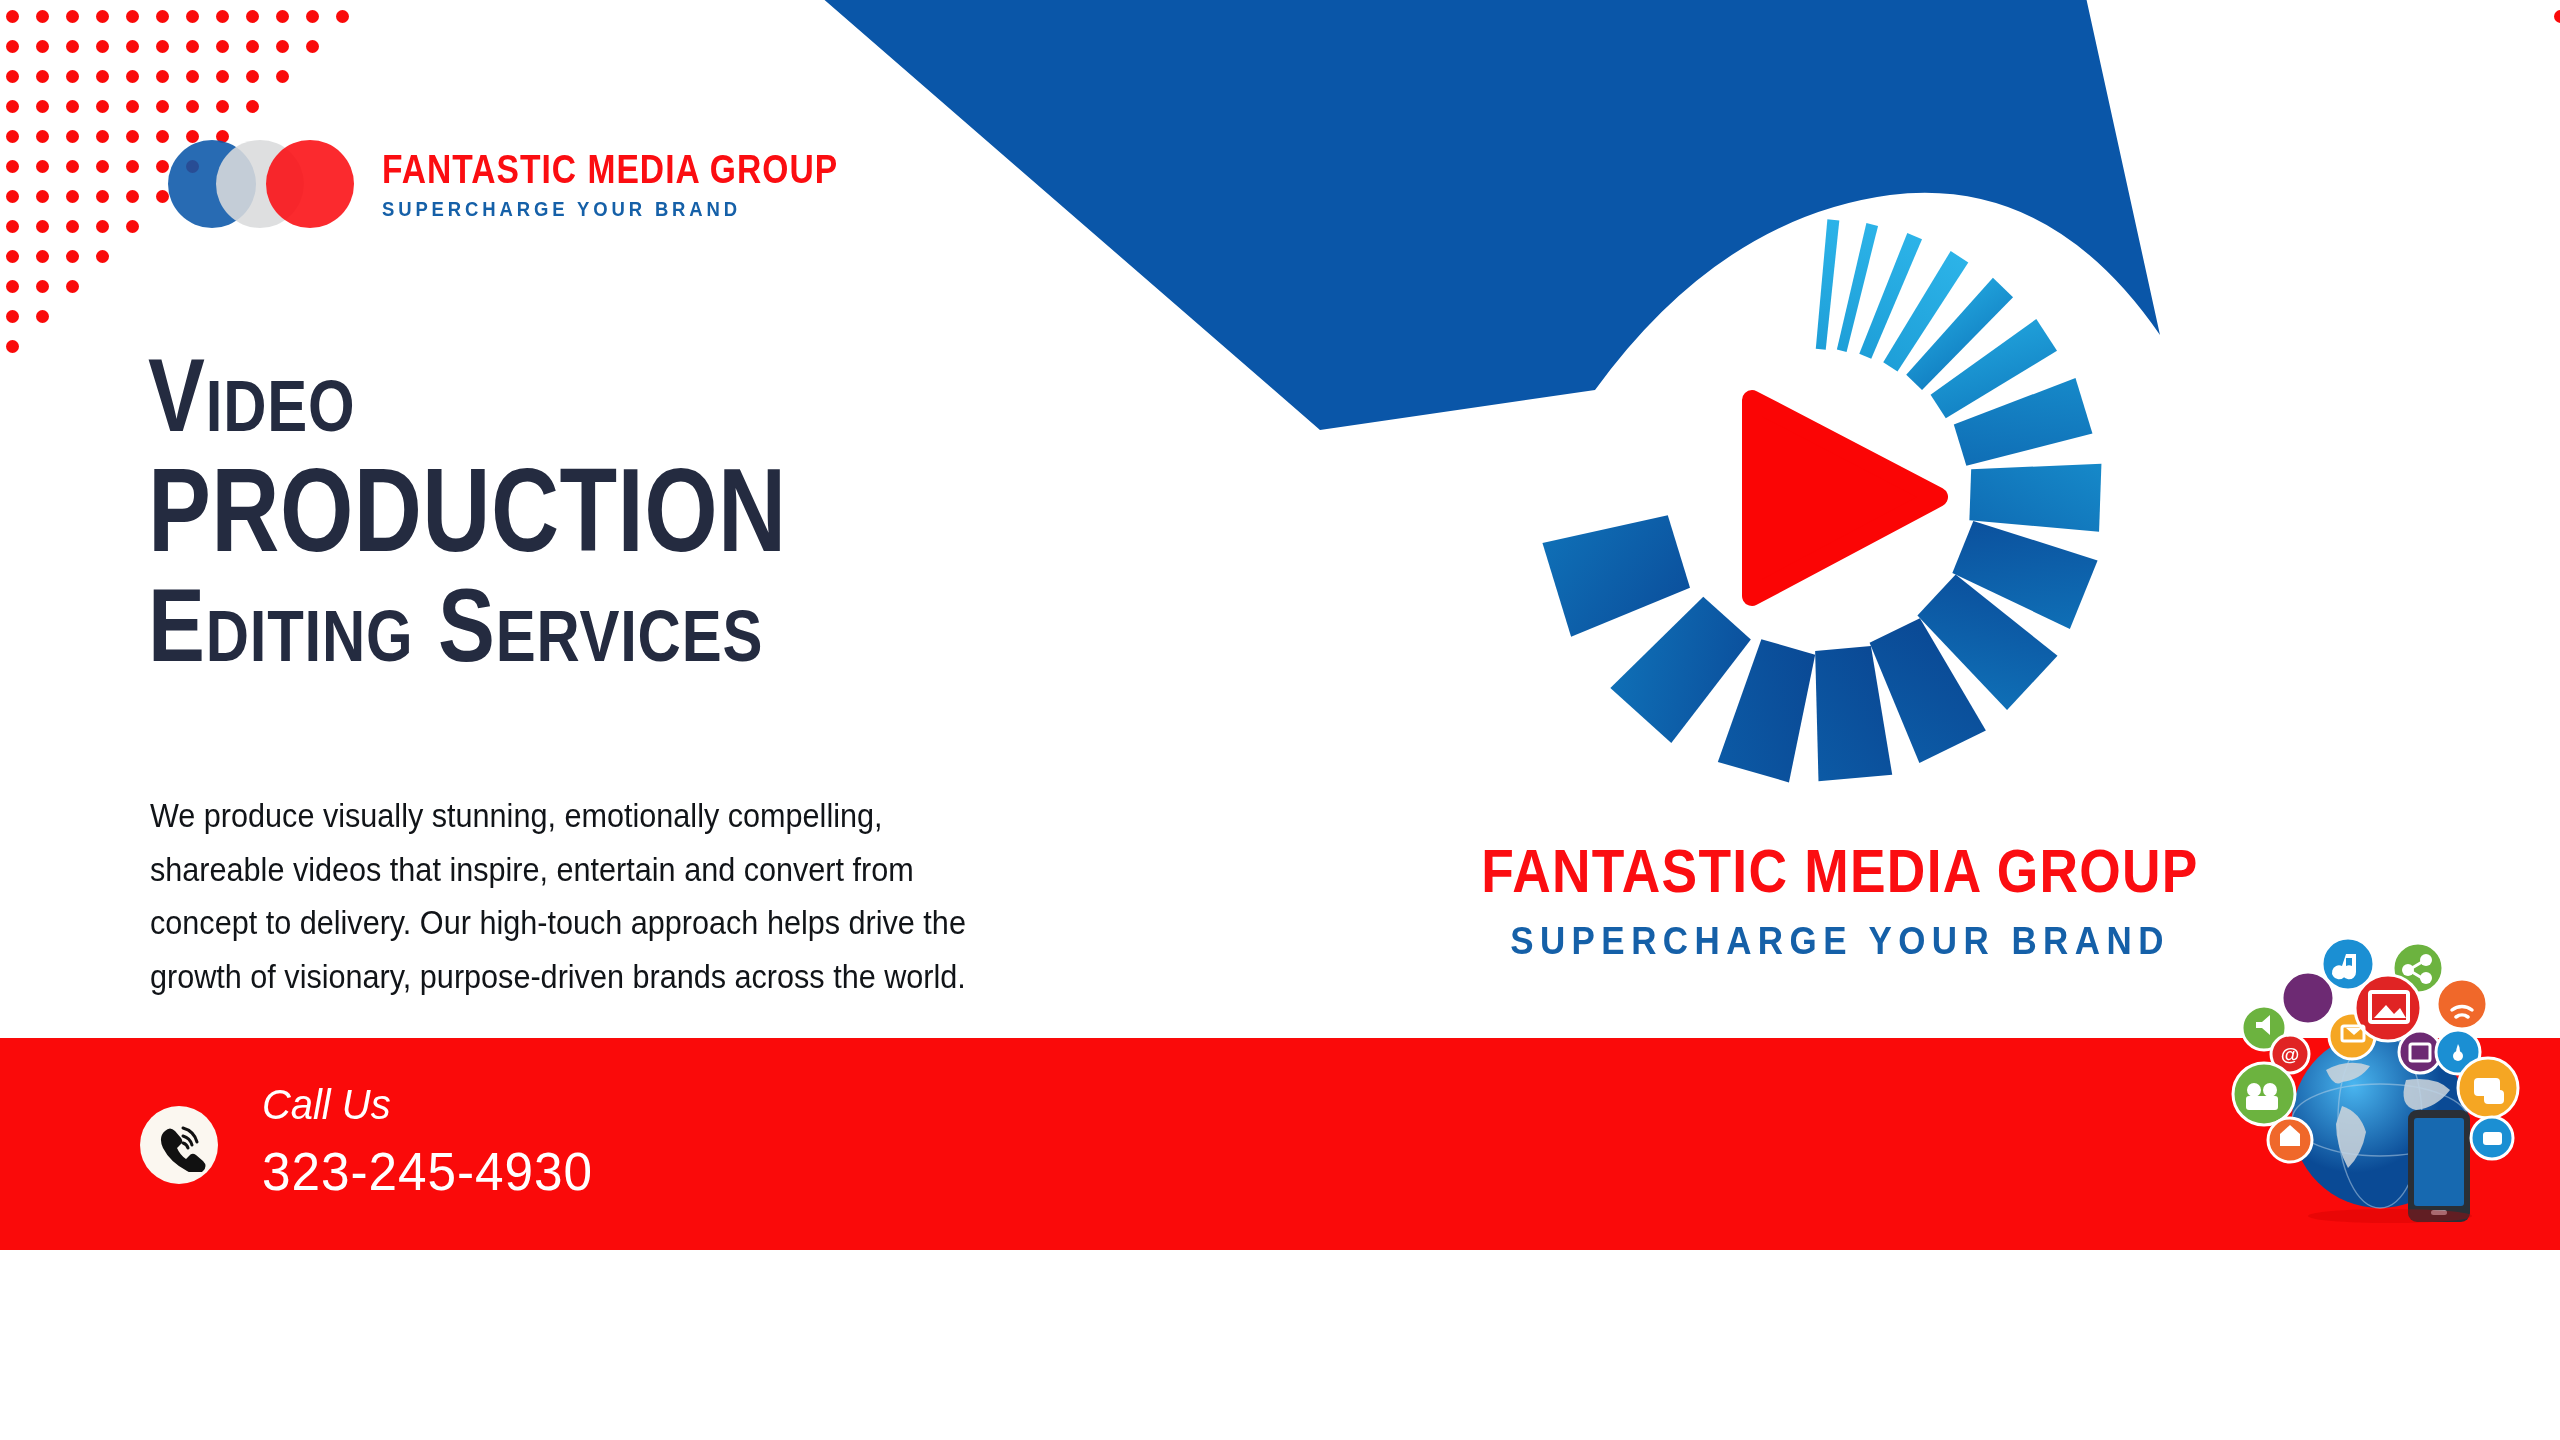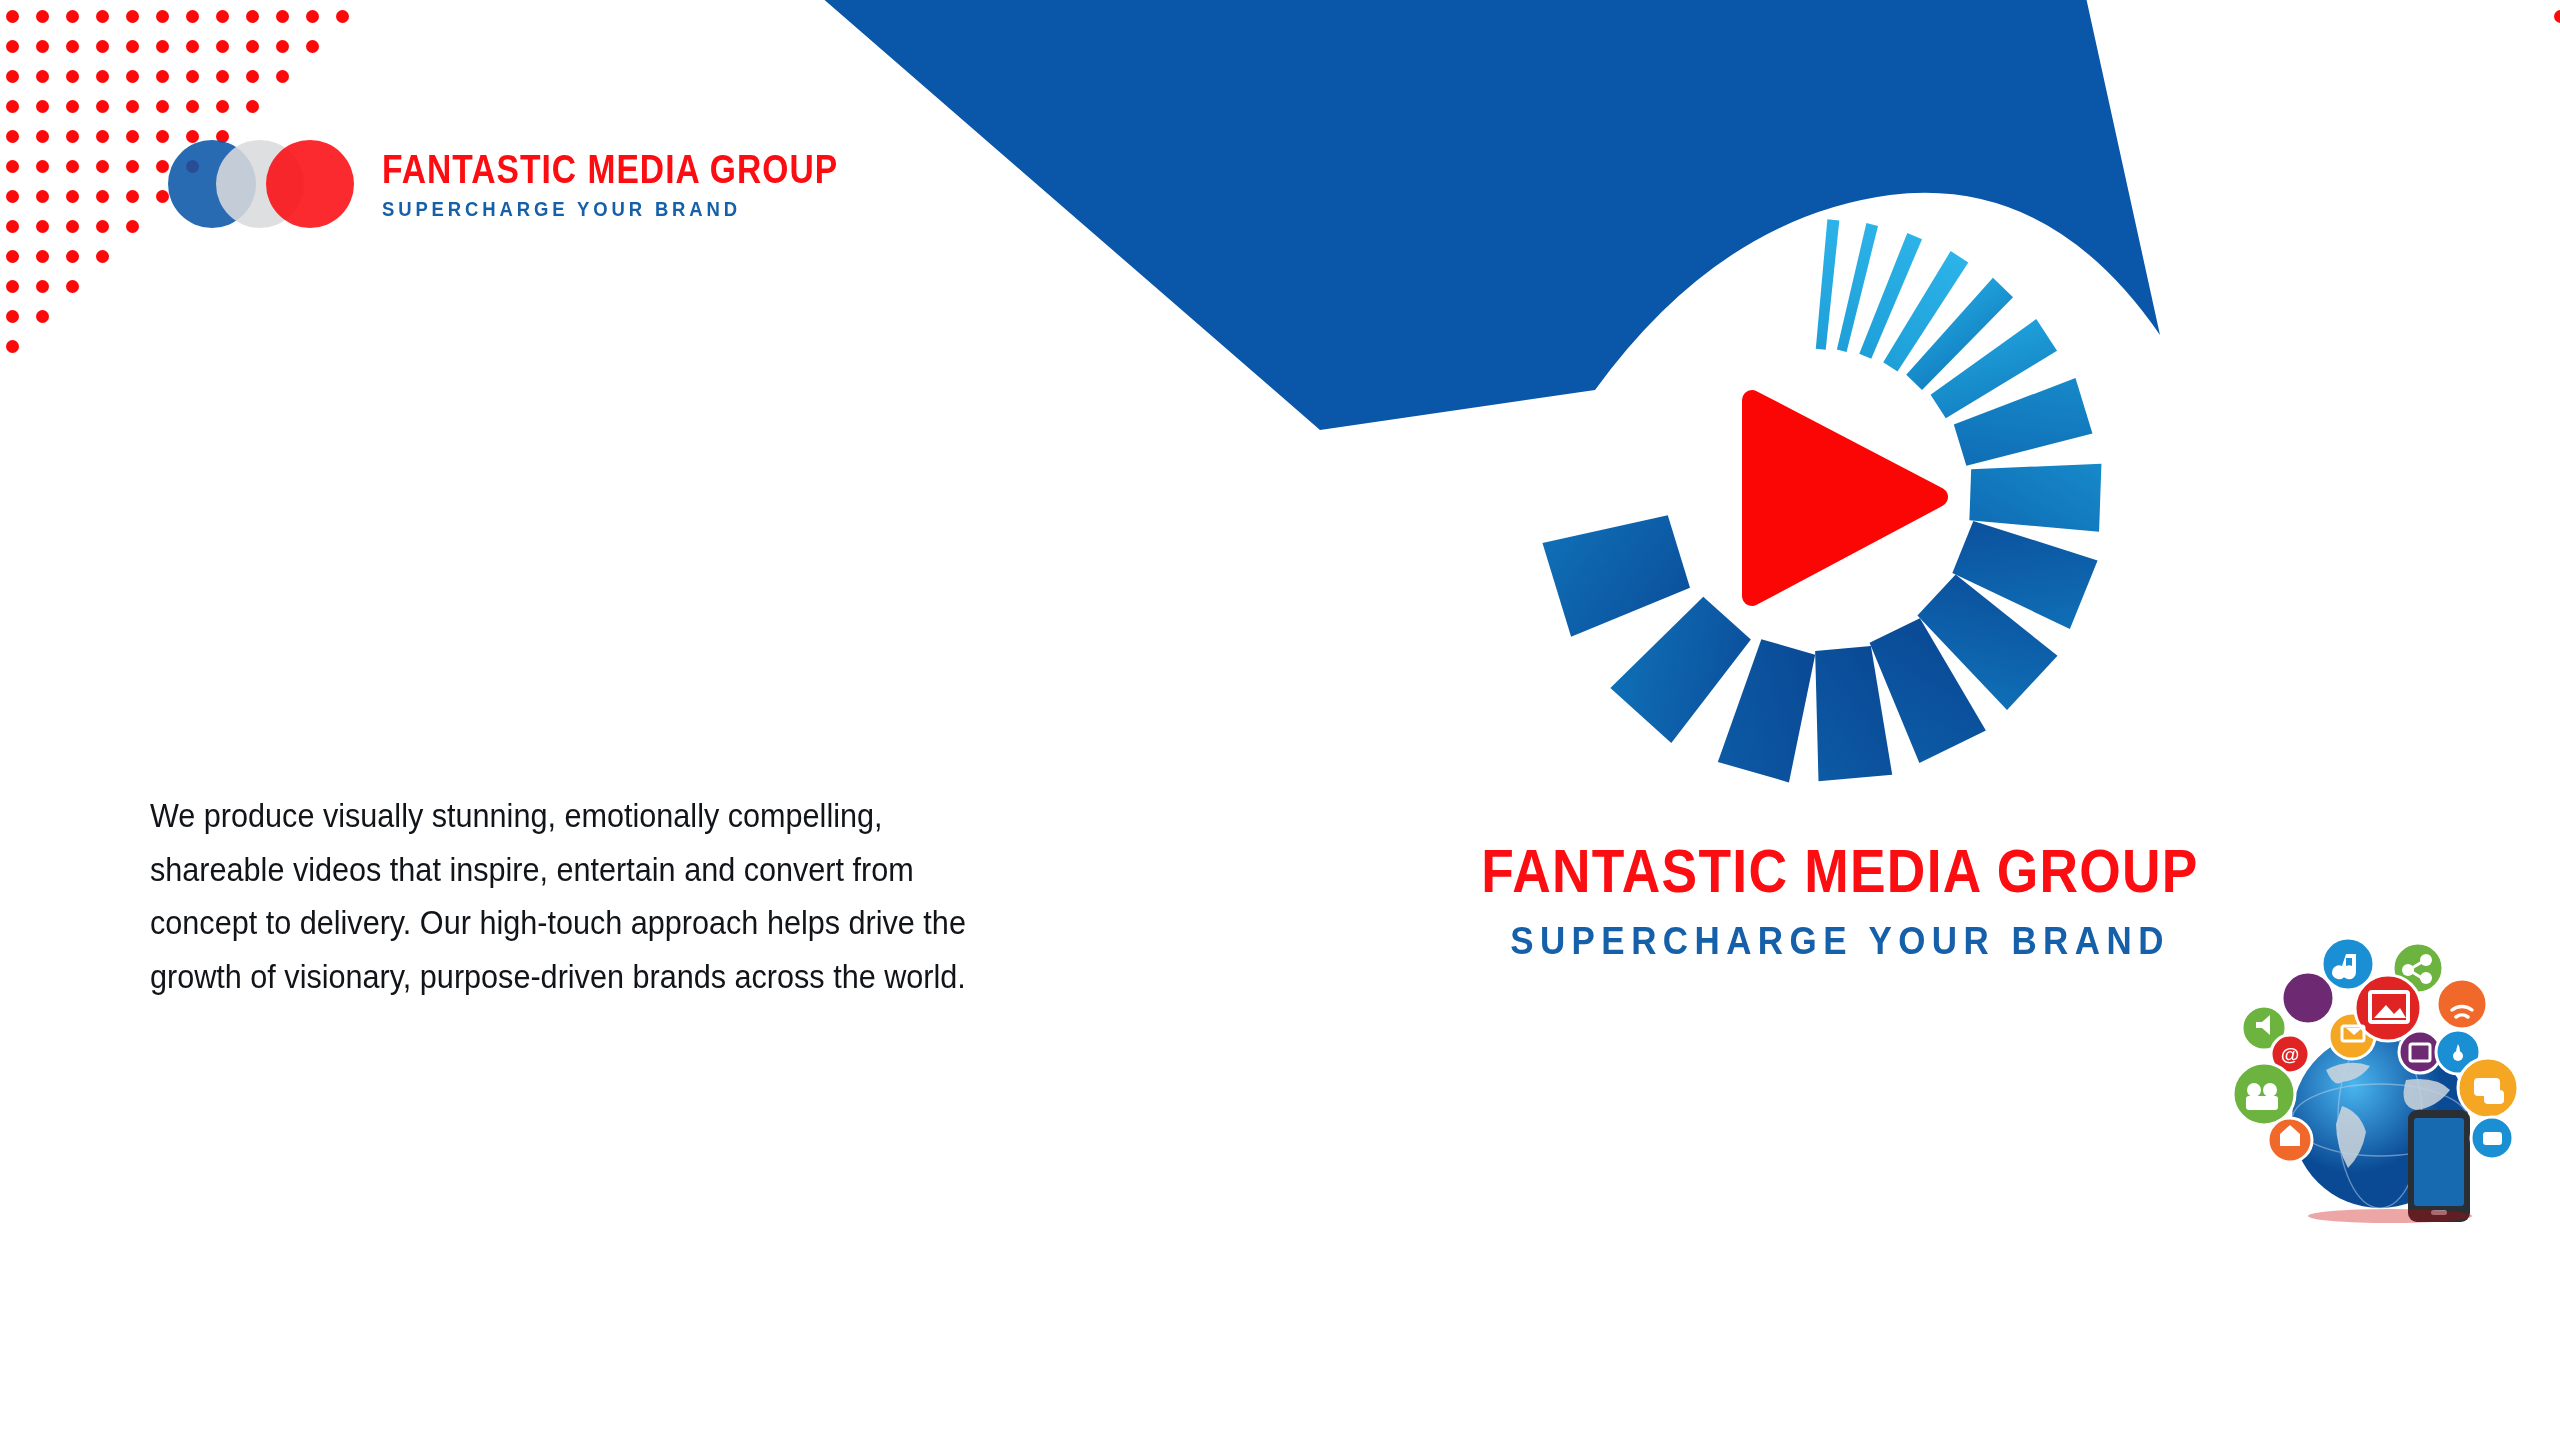--- a/index.html
+++ b/index.html
@@ -167,20 +167,25 @@
       <span class="c-blue"></span>
         <span class="c-grey"></span>
         <span class="c-red"></span>
     </div>
     <div class="hl-text">
       <div class="hl-title">FANTASTIC MEDIA GROUP</div>
       <div class="hl-sub">SUPERCHARGE YOUR BRAND</div>
     </div>
   </div>
 
+  <div class="headline">
+    <div class="h-line h-1">Video</div>
+    <div class="h-line h-2">PRODUCTION</div>
+    <div class="h-line h-3">Editing Services</div>
+  </div>
 
   <p class="body-copy">We produce visually stunning, emotionally compelling, shareable videos that inspire, entertain and convert from concept to delivery. Our high-touch approach helps drive the growth of visionary, purpose-driven brands across the world.</p>
 
   <div class="hero">
     <svg viewBox="0 0 700 660" xmlns="http://www.w3.org/2000/svg">
       <defs>
         <linearGradient id="gA" x1="0" y1="0" x2="0" y2="1">
           <stop offset="0" stop-color="#2cb3e8"></stop>
             <stop offset="1" stop-color="#1e9fd8"></stop>
         </linearGradient>
@@ -235,20 +240,36 @@
         <path d="M -68 -100 L 118 -3 L -68 96 Z" fill="#fb0505" stroke="#fb0505" stroke-width="20" stroke-linejoin="round"></path>
       </g>
     </svg>
   </div>
 
   <div class="brand">
     <div class="brand-title">FANTASTIC MEDIA GROUP</div>
     <div class="brand-sub">SUPERCHARGE YOUR BRAND</div>
   </div>
 
+  <div class="cta">
+    <div class="cta-inner">
+      <div class="phone-badge">
+        <svg width="54" height="54" viewBox="0 0 54 54" xmlns="http://www.w3.org/2000/svg">
+          <path d="M13 13 q5 -5 10 0 l6 7 q3 4 -1 7 l-3 3 q3 7 9 11 l3 -3 q3 -4 7 -1 l7 6 q5 5 0 10 q-6 6 -16 0 Q18 44 11 30 q-5 -11 2 -17 Z" fill="#111"></path>
+          <path d="M31 10 a20 20 0 0 1 14 14" fill="none" stroke="#111" stroke-width="3" stroke-linecap="round"></path>
+          <path d="M31 18 a13 13 0 0 1 9 9" fill="none" stroke="#111" stroke-width="3" stroke-linecap="round"></path>
+          <path d="M31 25 a7 7 0 0 1 5 5" fill="none" stroke="#111" stroke-width="3" stroke-linecap="round"></path>
+        </svg>
+      </div>
+      <div class="cta-text">
+        <div class="call-us">Call Us</div>
+        <div class="phone-num">323-245-4930</div>
+      </div>
+    </div>
+  </div>
 
   <div class="social">
     <svg viewBox="0 0 330 315" xmlns="http://www.w3.org/2000/svg">
       <defs>
         <radialGradient id="gl" cx="35%" cy="30%">
           <stop offset="0" stop-color="#4ab6f0"></stop>
             <stop offset="1" stop-color="#0a4a95"></stop>
         </radialGradient>
       </defs>
 

